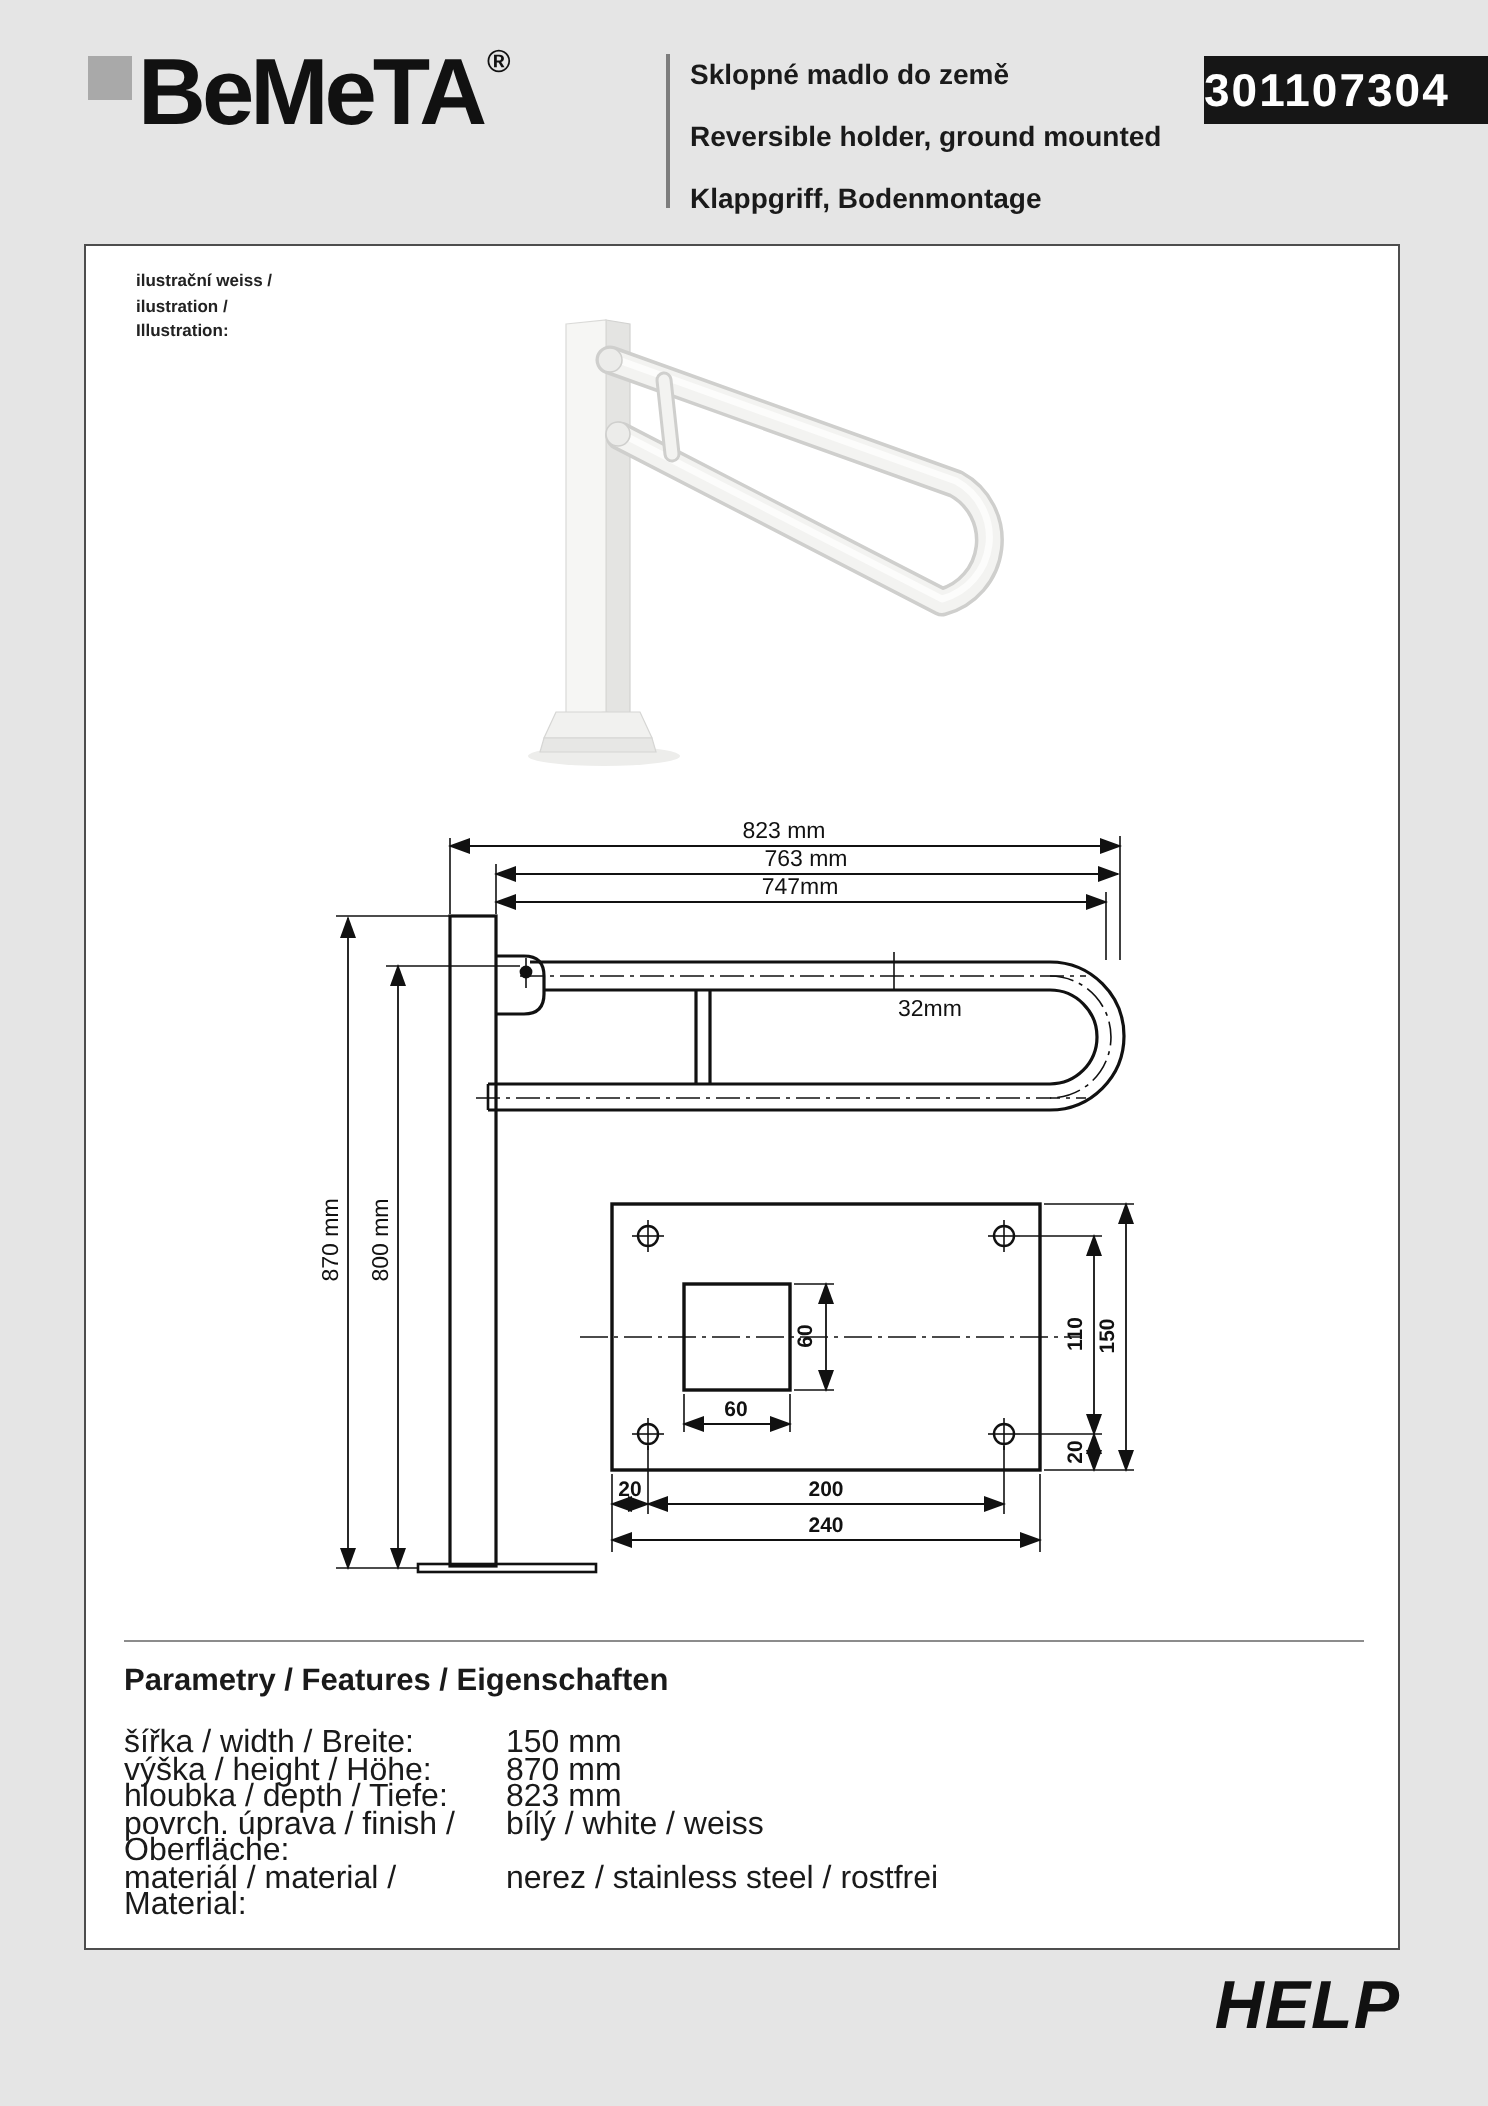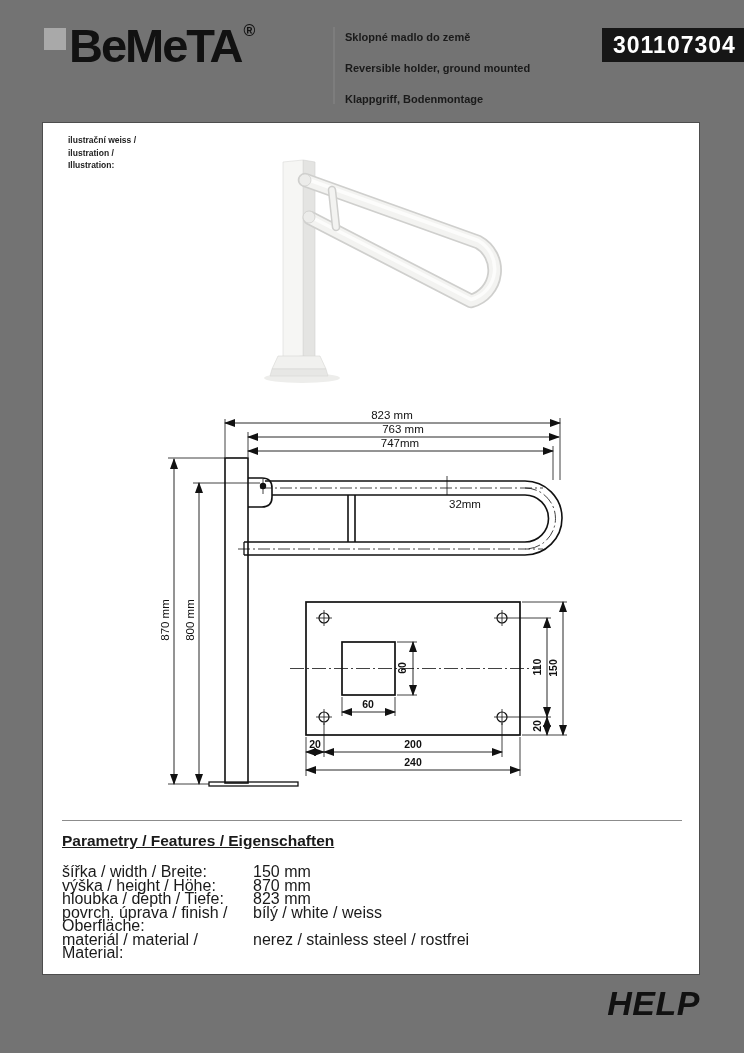--- a/index.html
+++ b/index.html
@@ -1,41 +1,41 @@
 <!DOCTYPE html>
 <html><head>
 <meta charset="utf-8">
 <style>
   * { margin:0; padding:0; box-sizing:border-box; }
   html,body { background:#fff; }
   body { font-family:"Liberation Sans", sans-serif; color:#1a1a1a; }
-  .page { position:relative; width:744px; height:1053px; background:#737373; overflow:hidden; }
+  .page { position:relative; width:744px; height:1053px; background:#e5e5e5; overflow:hidden; }
 
   
   .logo-square { position:absolute; left:44px; top:28px; width:22px; height:22px; background:#a9a9a9; }
   .brand { position:absolute; left:69px; top:18px; font-size:47px; font-weight:700; letter-spacing:-2px; color:#111; white-space:nowrap; }
   .brand .reg { font-size:16px; font-weight:700; letter-spacing:0; vertical-align:26px; margin-left:2px; }
   .header-divider { position:absolute; left:333px; top:27px; width:2px; height:77px; background:#7d7d7d; }
-  .header-titles { position:absolute; left:345px; top:22px; font-size:11px; font-weight:700; line-height:31px; white-space:nowrap; }
+  .header-titles { position:absolute; left:345px; top:22px; font-size:14px; font-weight:700; line-height:31px; white-space:nowrap; }
   .code-badge { position:absolute; left:602px; top:28px; width:142px; height:34px; background:#161616; color:#fff;
-                font-size:23px; font-weight:700; line-height:34px; padding-left:11px; letter-spacing:1px; }
+                font-size:23px; font-weight:700; line-height:34px; letter-spacing:1px; }
 
   
   .frame { position:absolute; left:42px; top:122px; width:658px; height:853px; border:1.5px solid #4d4d4d; background:#fff; }
 
   .illus-label { position:absolute; left:68px; top:134px; font-size:8.5px; font-weight:700; line-height:12.5px; color:#222; }
 
   .photo { position:absolute; left:250px; top:140px; width:285px; height:260px; }
   .tech { position:absolute; left:150px; top:405px; width:460px; height:400px; }
   .tech text { font-family:"Liberation Sans", sans-serif; fill:#111; }
   .dimtext { font-size:11.5px; }
   .platetext { font-size:10.5px; font-weight:700; }
 
   .param-divider { position:absolute; left:62px; top:820px; width:620px; height:1px; background:#8c8c8c; }
-  .param-heading { position:absolute; left:62px; top:832px; font-size:15.5px; font-weight:700;text-decoration:underline; }
+  .param-heading { position:absolute; left:62px; top:832px; font-size:15.5px; font-weight:700; }
   .param-table { position:absolute; left:62px; top:865px; font-size:16px; line-height:13.5px; }
   .param-row { display:flex; }
   .param-label { width:191px; }
   .param-value { }
 
   .series { position:absolute; right:44px; top:984px; font-size:34px; font-weight:700; letter-spacing:0.5px; color:#111;font-style:italic; }
 </style>
 </head>
 <body>
 

